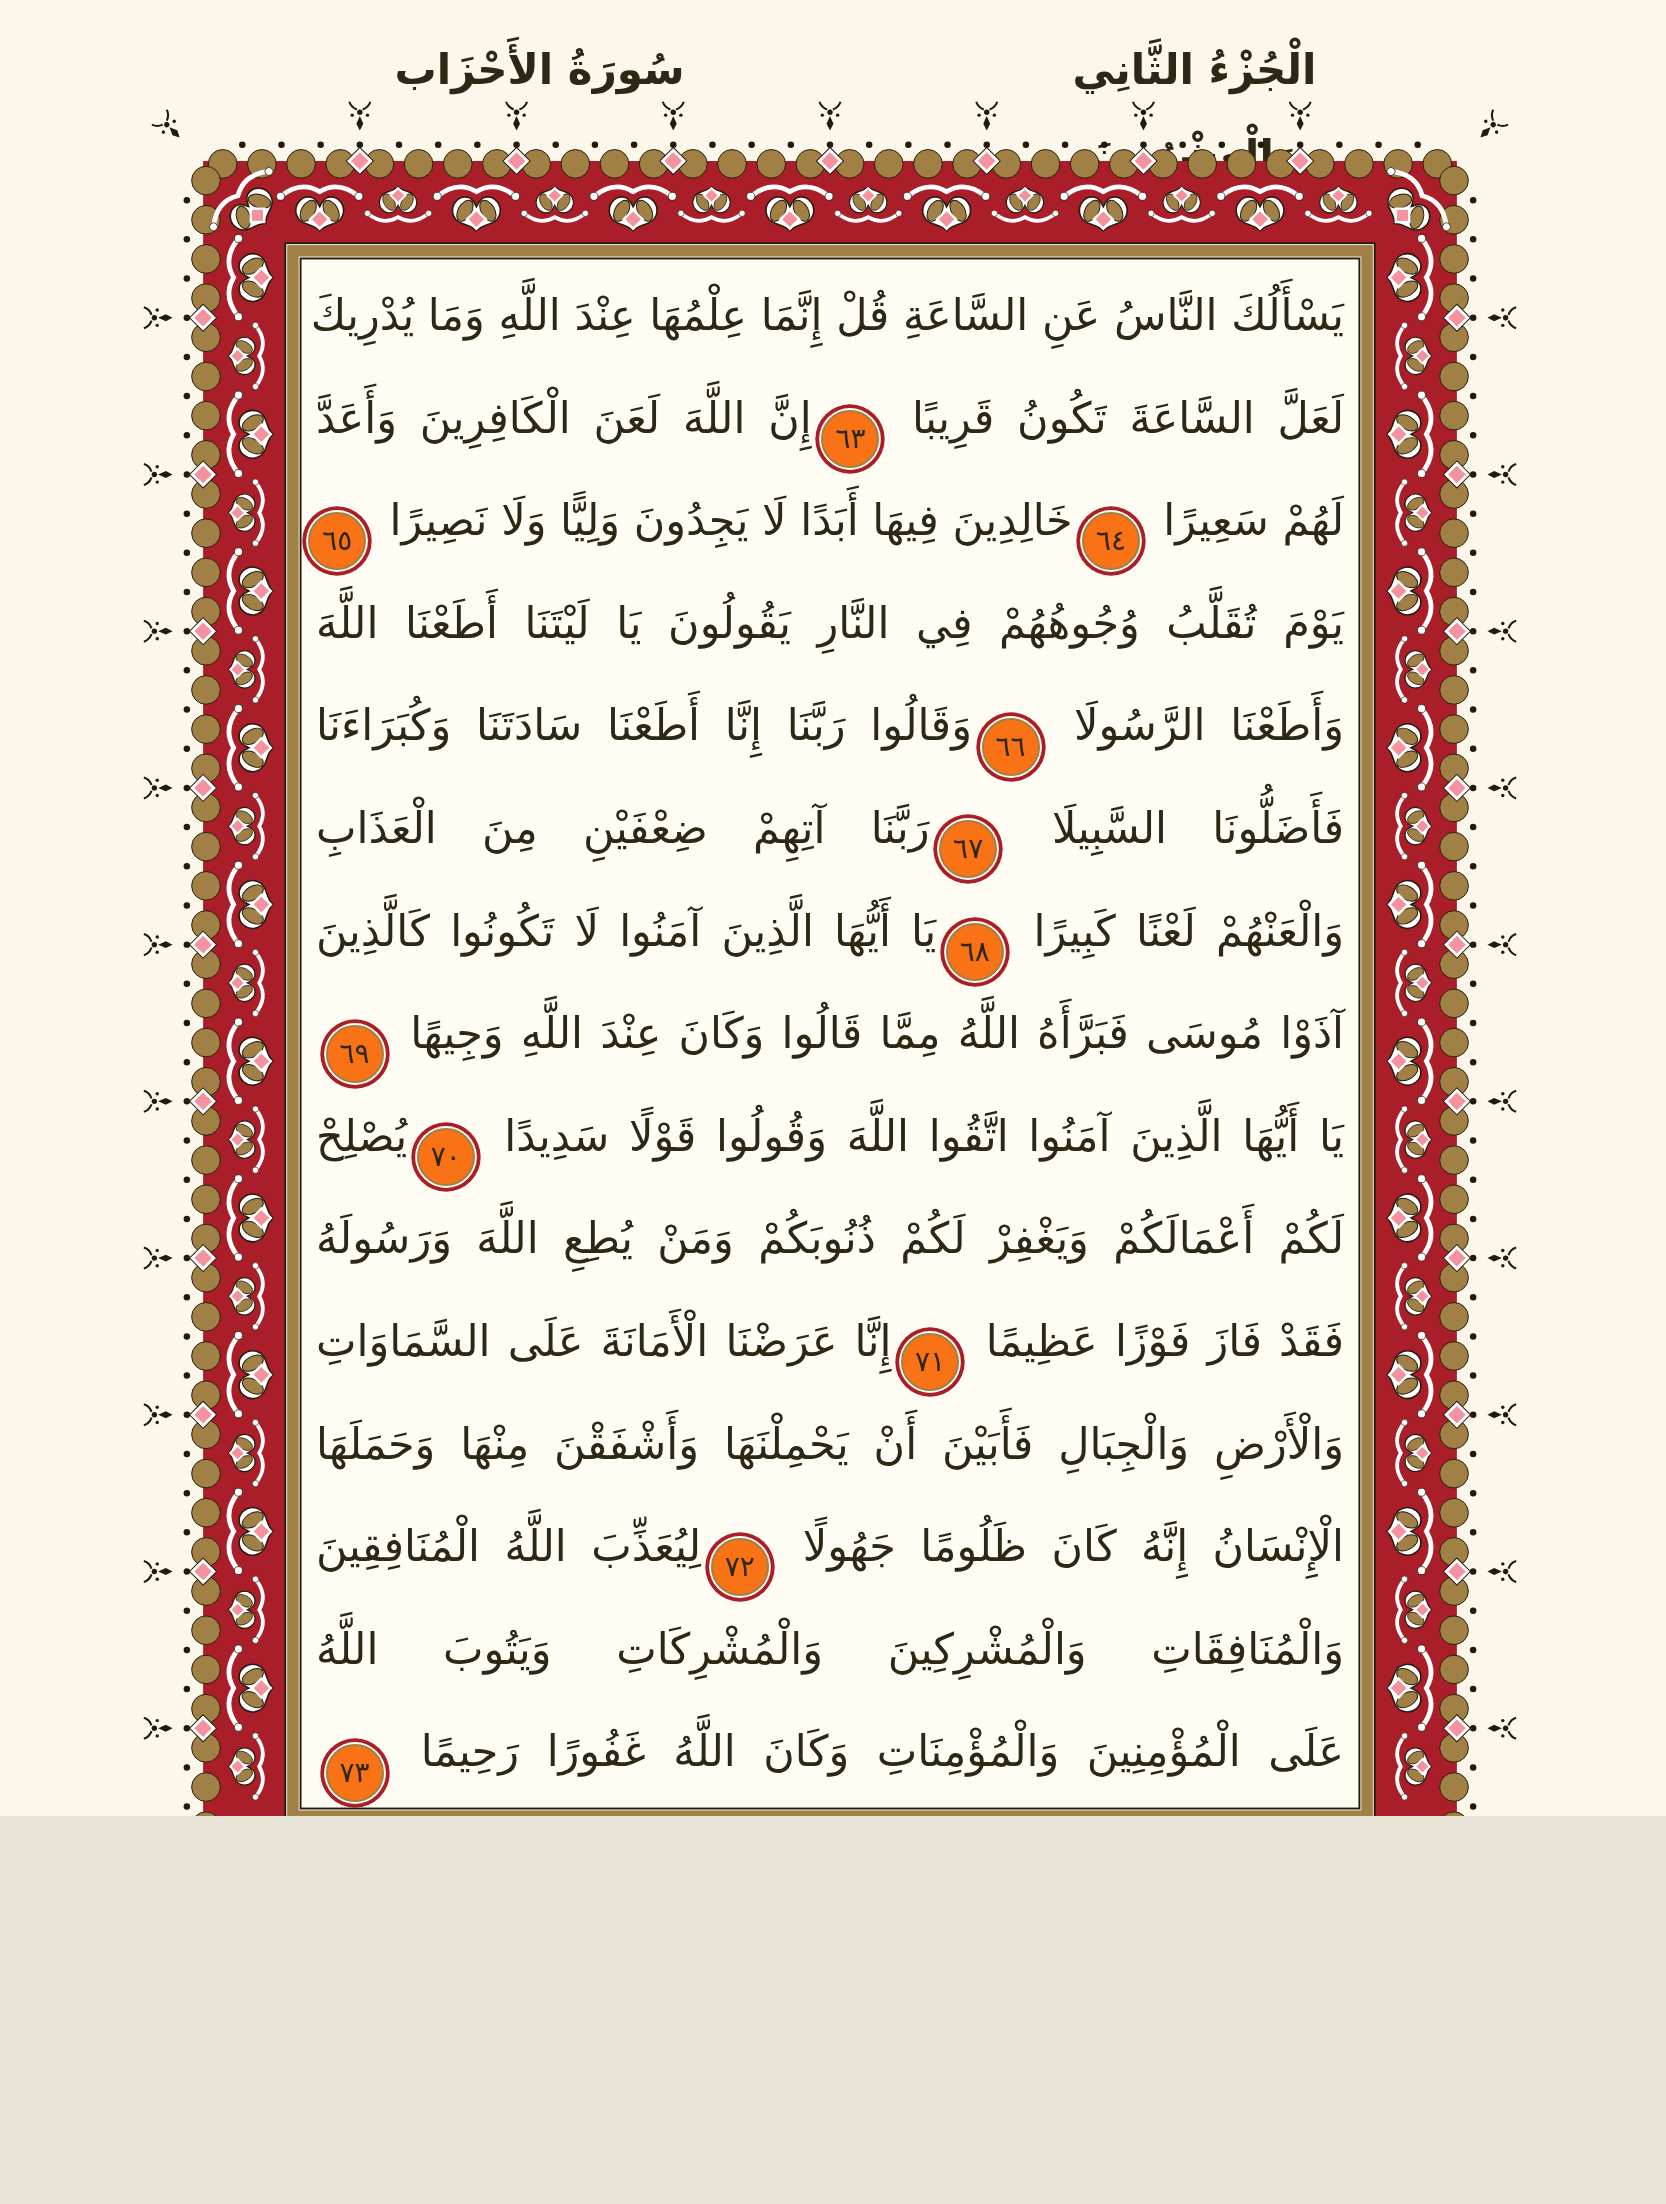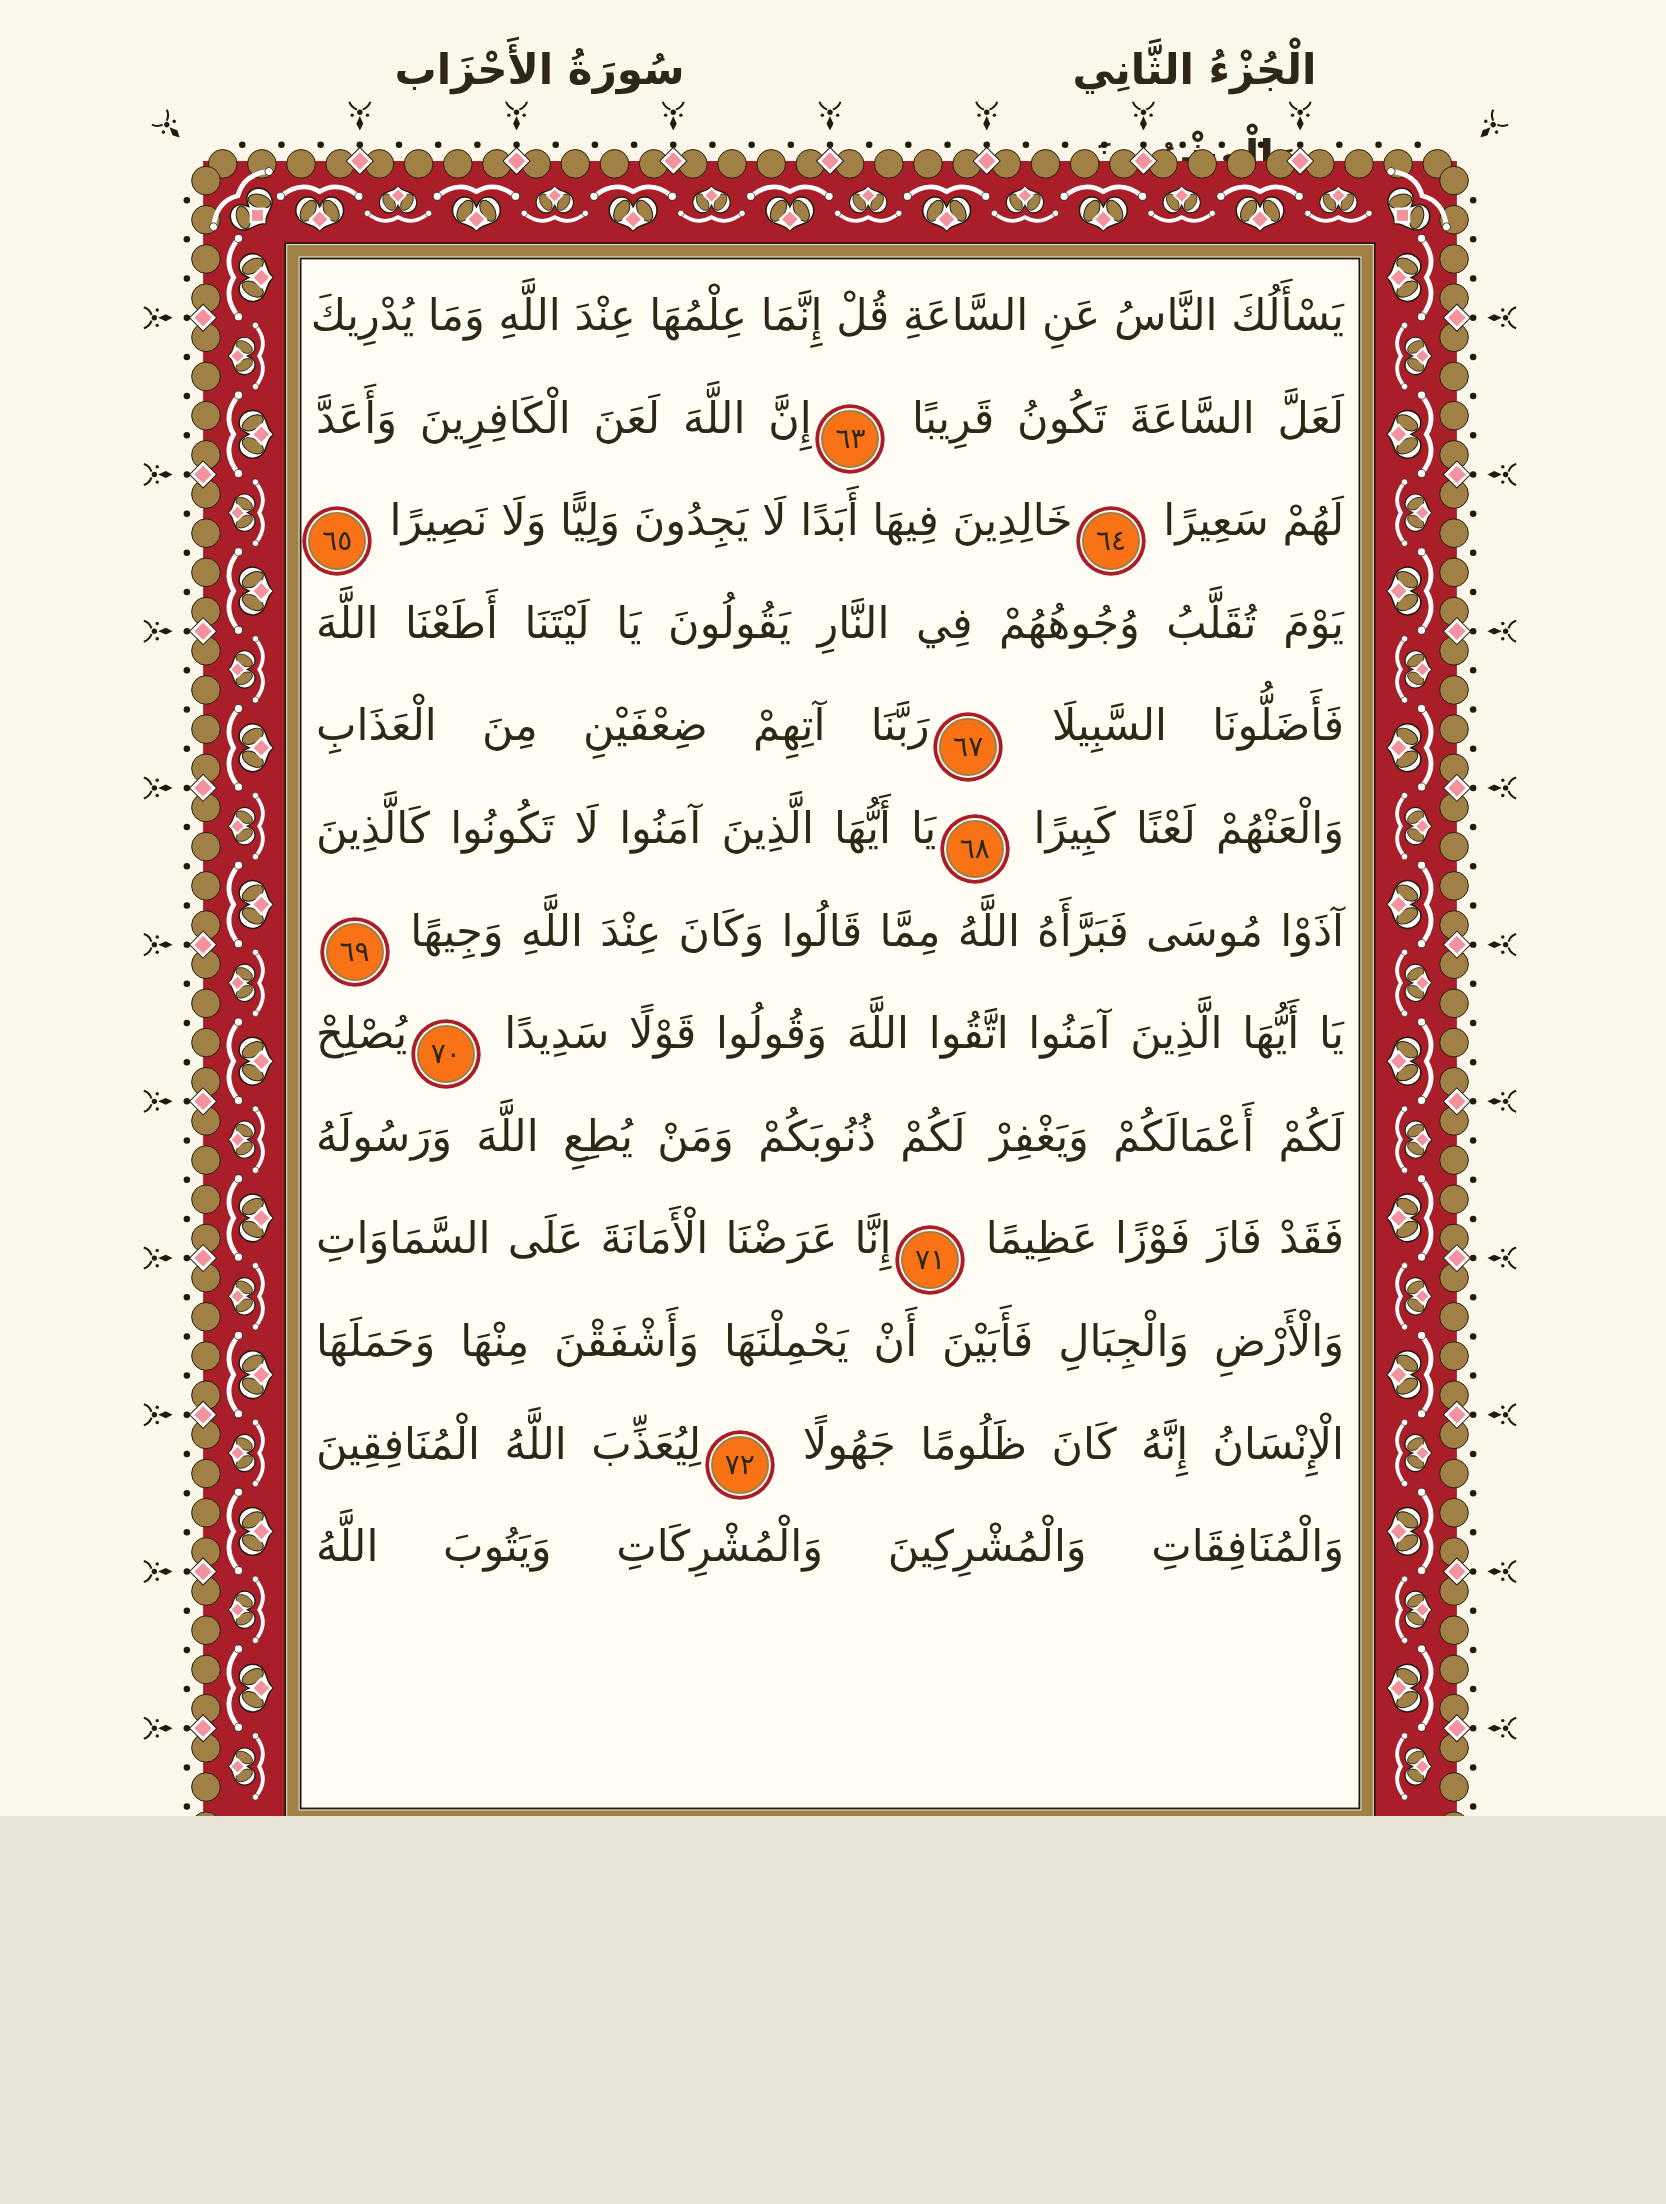--- a/index.html
+++ b/index.html
@@ -531,27 +531,29 @@
         <use href="#tulip" transform="translate(1265,1779) rotate(-45)"></use>
         <rect x="86" y="86" width="1140" height="1654" fill="#FFFDF3" stroke="#241a0c" stroke-width="2"></rect>
         <rect x="94" y="94" width="1124" height="1638" fill="none" stroke="#A08044" stroke-width="12"></rect>
         <rect x="102" y="102" width="1108" height="1622" fill="none" stroke="#241a0c" stroke-width="2"></rect>
       </svg>
     <div class="textarea" id="qlines">
         <div class="qline"><span>يَسْأَلُكَ النَّاسُ عَنِ السَّاعَةِ قُلْ إِنَّمَا عِلْمُهَا عِنْدَ اللَّهِ وَمَا يُدْرِيكَ </span></div>
         <div class="qline"><span>لَعَلَّ السَّاعَةَ تَكُونُ قَرِيبًا </span><span class="vmark">٦٣</span><span>إِنَّ اللَّهَ لَعَنَ الْكَافِرِينَ وَأَعَدَّ </span></div>
         <div class="qline"><span>لَهُمْ سَعِيرًا </span><span class="vmark">٦٤</span><span>خَالِدِينَ فِيهَا أَبَدًا لَا يَجِدُونَ وَلِيًّا وَلَا نَصِيرًا </span><span class="vmark">٦٥</span></div>
         <div class="qline"><span>يَوْمَ تُقَلَّبُ وُجُوهُهُمْ فِي النَّارِ يَقُولُونَ يَا لَيْتَنَا أَطَعْنَا اللَّهَ </span></div>
+        <div class="qline"><span>وَأَطَعْنَا الرَّسُولَا </span><span class="vmark">٦٦</span><span>وَقَالُوا رَبَّنَا إِنَّا أَطَعْنَا سَادَتَنَا وَكُبَرَاءَنَا </span></div>
         <div class="qline"><span>فَأَضَلُّونَا السَّبِيلَا </span><span class="vmark">٦٧</span><span>رَبَّنَا آتِهِمْ ضِعْفَيْنِ مِنَ الْعَذَابِ </span></div>
         <div class="qline"><span>وَالْعَنْهُمْ لَعْنًا كَبِيرًا </span><span class="vmark">٦٨</span><span>يَا أَيُّهَا الَّذِينَ آمَنُوا لَا تَكُونُوا كَالَّذِينَ </span></div>
         <div class="qline"><span>آذَوْا مُوسَى فَبَرَّأَهُ اللَّهُ مِمَّا قَالُوا وَكَانَ عِنْدَ اللَّهِ وَجِيهًا </span><span class="vmark">٦٩</span></div>
         <div class="qline"><span>يَا أَيُّهَا الَّذِينَ آمَنُوا اتَّقُوا اللَّهَ وَقُولُوا قَوْلًا سَدِيدًا </span><span class="vmark">٧٠</span><span>يُصْلِحْ </span></div>
         <div class="qline"><span>لَكُمْ أَعْمَالَكُمْ وَيَغْفِرْ لَكُمْ ذُنُوبَكُمْ وَمَنْ يُطِعِ اللَّهَ وَرَسُولَهُ </span></div>
         <div class="qline"><span>فَقَدْ فَازَ فَوْزًا عَظِيمًا </span><span class="vmark">٧١</span><span>إِنَّا عَرَضْنَا الْأَمَانَةَ عَلَى السَّمَاوَاتِ </span></div>
         <div class="qline"><span>وَالْأَرْضِ وَالْجِبَالِ فَأَبَيْنَ أَنْ يَحْمِلْنَهَا وَأَشْفَقْنَ مِنْهَا وَحَمَلَهَا </span></div>
         <div class="qline"><span>الْإِنْسَانُ إِنَّهُ كَانَ ظَلُومًا جَهُولًا </span><span class="vmark">٧٢</span><span>لِيُعَذِّبَ اللَّهُ الْمُنَافِقِينَ </span></div>
         <div class="qline"><span>وَالْمُنَافِقَاتِ وَالْمُشْرِكِينَ وَالْمُشْرِكَاتِ وَيَتُوبَ اللَّهُ </span></div>
+        <div class="qline"><span>عَلَى الْمُؤْمِنِينَ وَالْمُؤْمِنَاتِ وَكَانَ اللَّهُ غَفُورًا رَحِيمًا </span><span class="vmark">٧٣</span></div>
       </div>
   </div>
 
   <div class="pagenum">٤٢٧</div>
 </div>
 
 
 </body></html>

